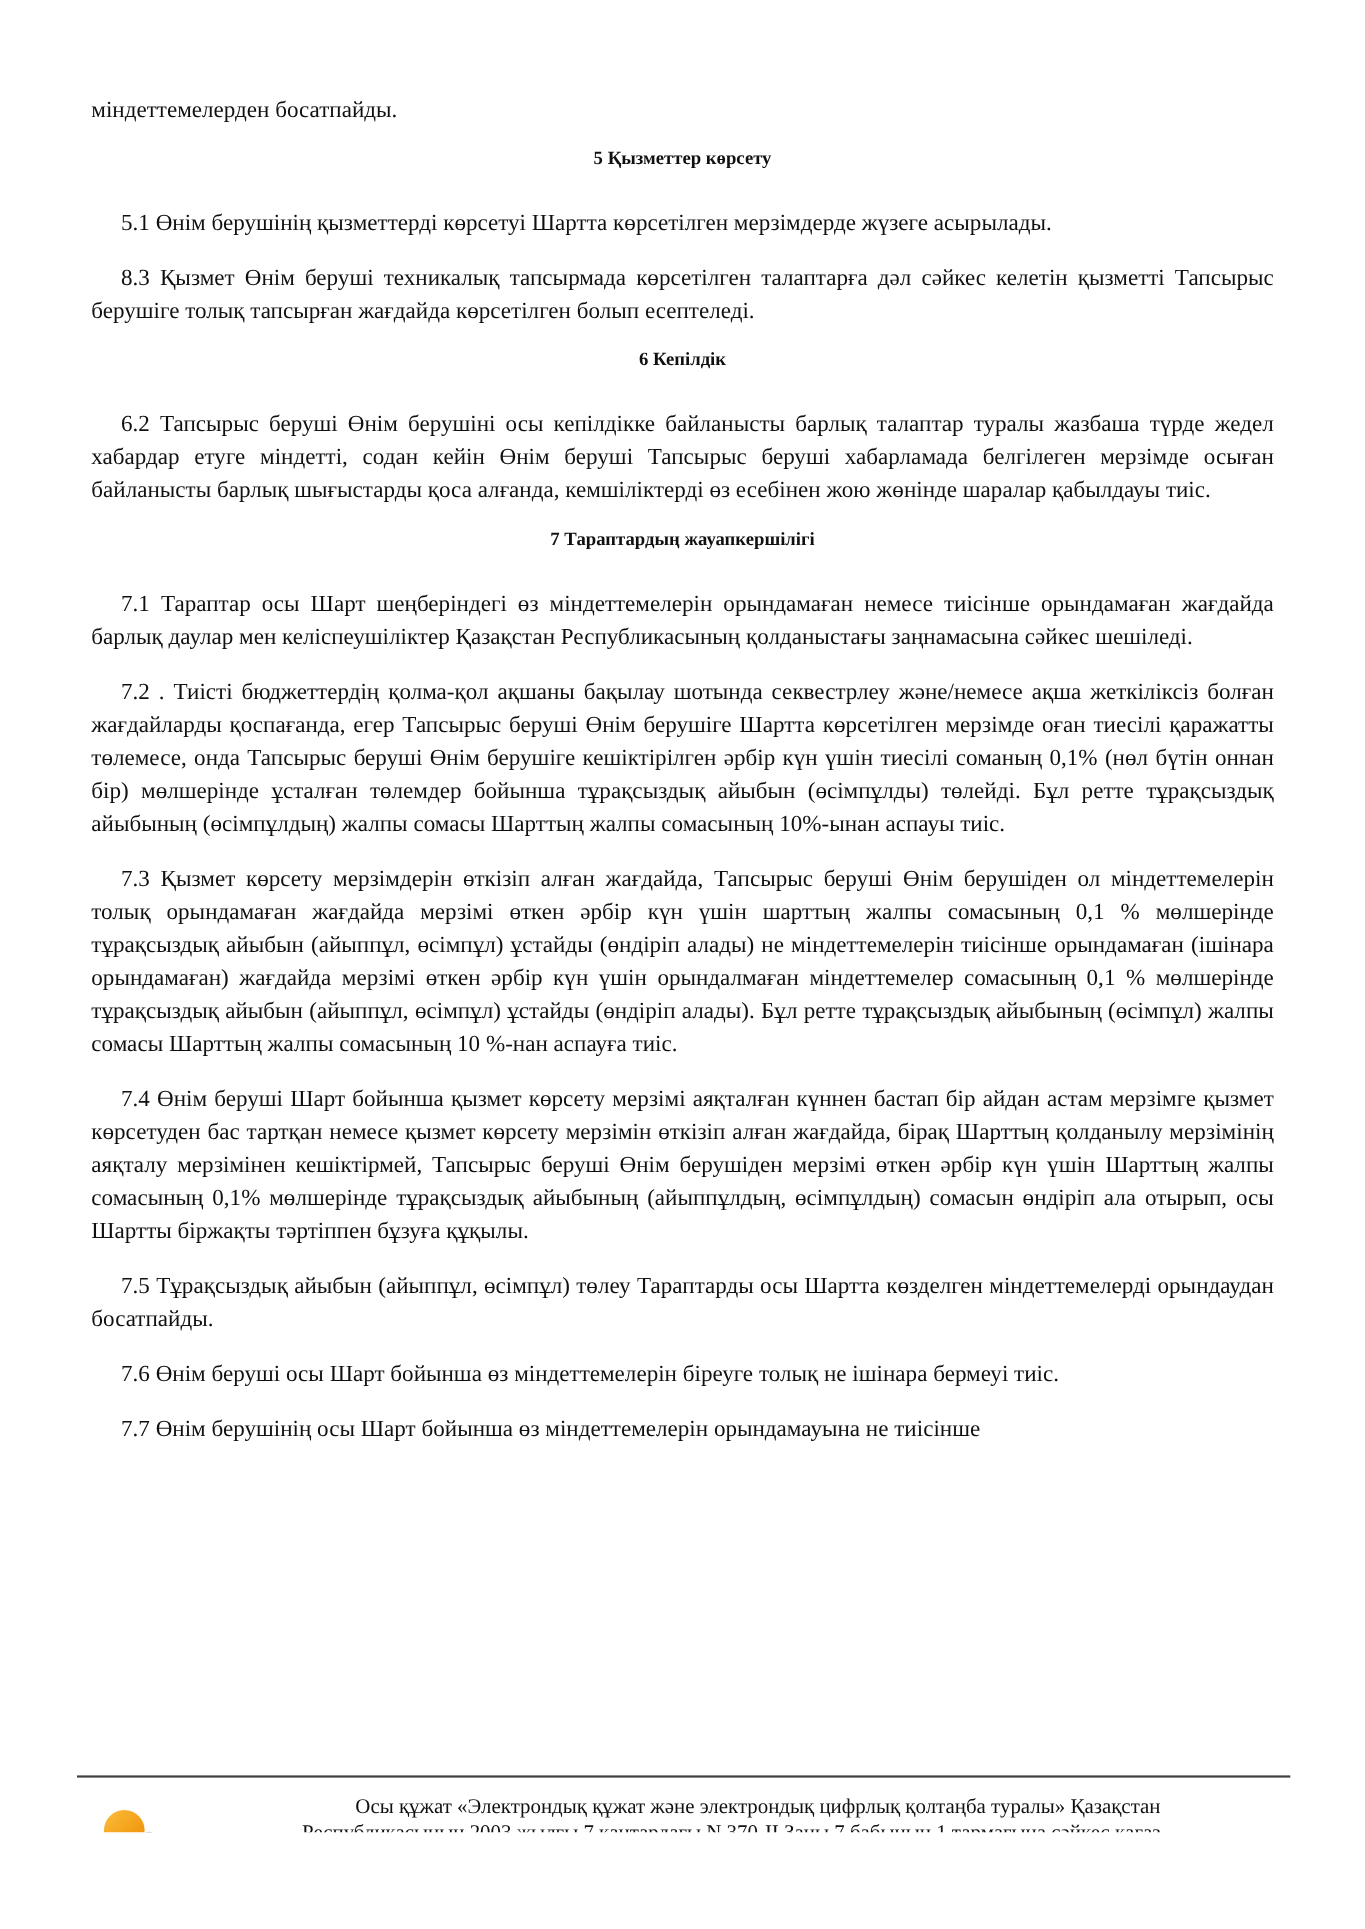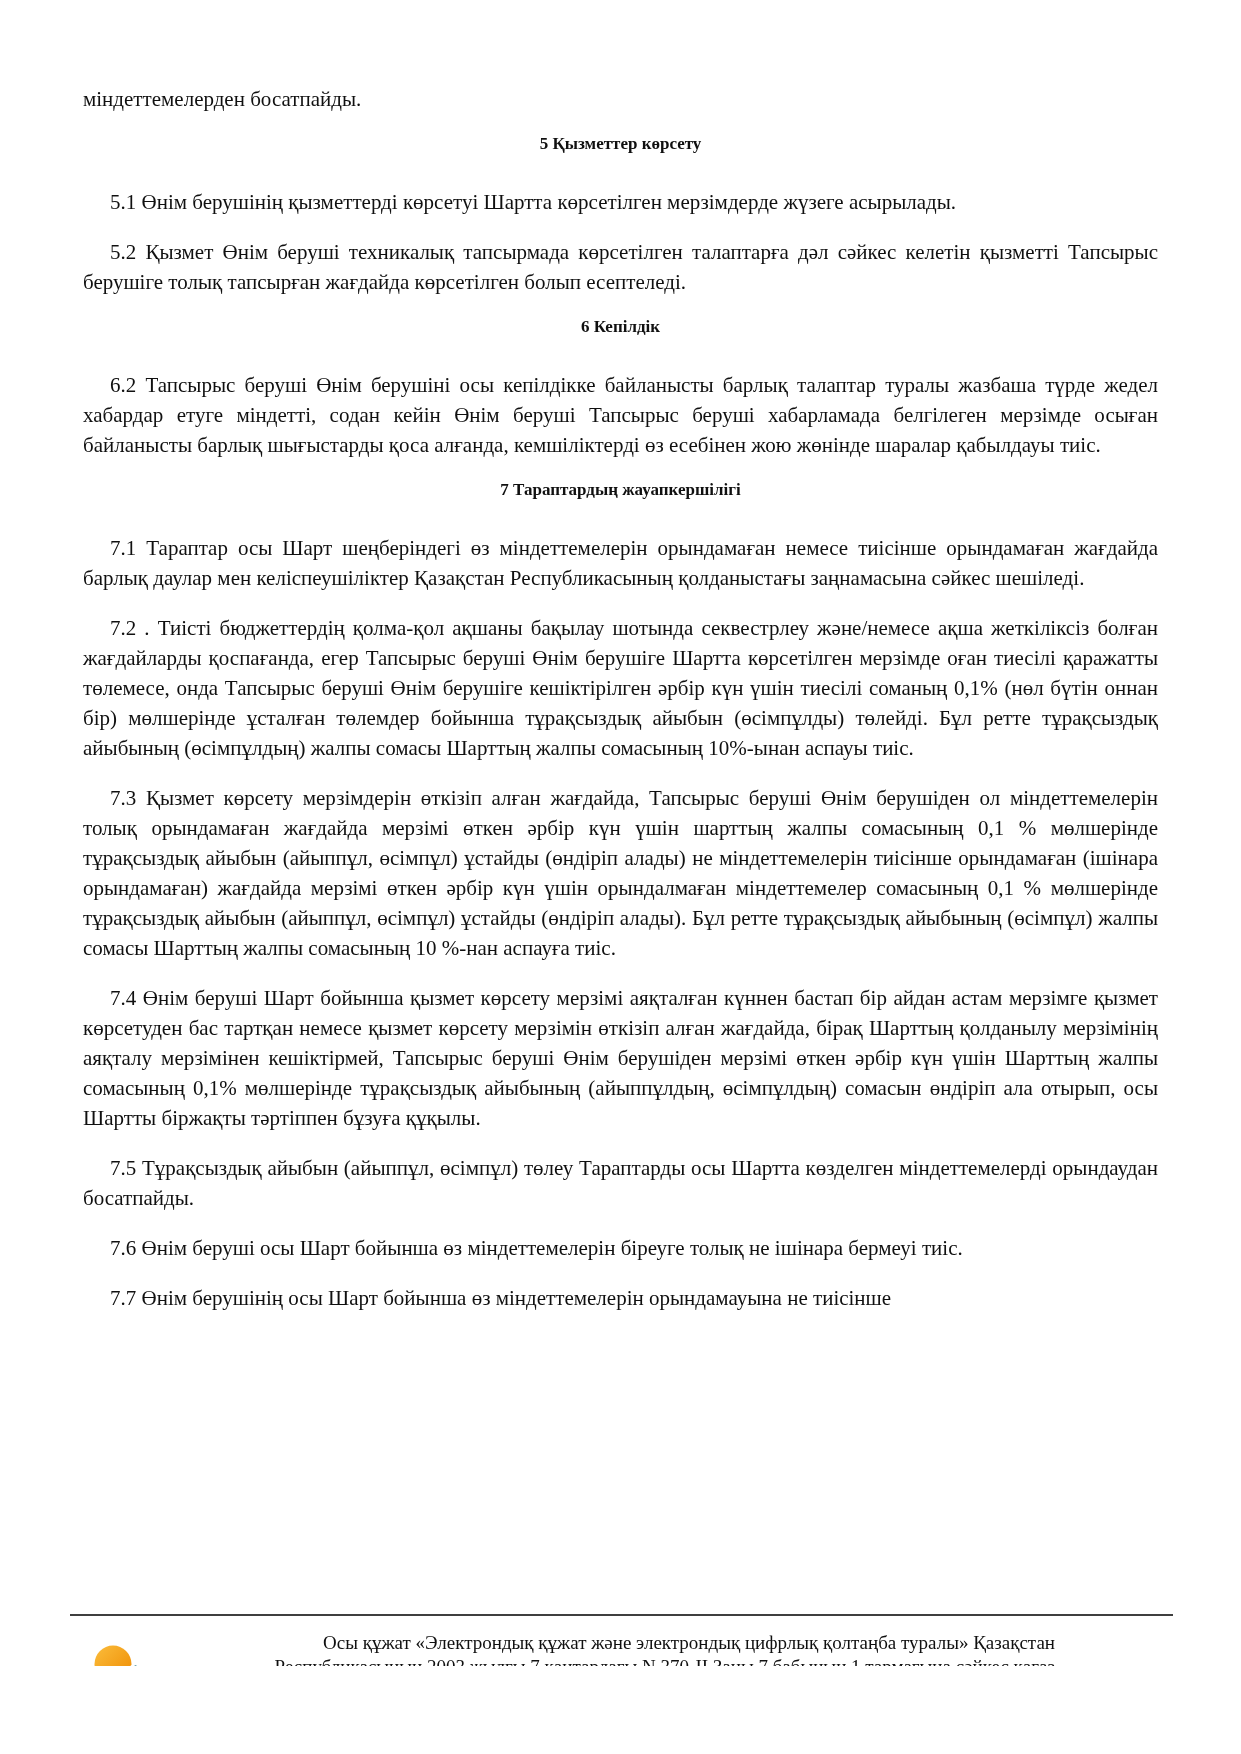--- a/index.html
+++ b/index.html
@@ -71,21 +71,21 @@
 </head>
 <body>
 
 <div class="page">
 
   <div class="content">
     <p class="cont-line">міндеттемелерден  босатпайды.</p>
 
     <p class="sec-heading">5 Қызметтер көрсету</p>
     <p class="para">5.1 Өнім берушінің қызметтерді көрсетуі Шартта көрсетілген мерзімдерде жүзеге асырылады.</p>
-    <p class="para">5.2 Қызмет Өнім беруші техникалық тапсырмада көрсетілген талаптарға дәл сәйкес келетін қызметті Тапсырыс берушіге толық тапсырған жағдайда көрсетілген болып есептеледі.</p>
+    <p class="para">8.3 Қызмет Өнім беруші техникалық тапсырмада көрсетілген талаптарға дәл сәйкес келетін қызметті Тапсырыс берушіге толық тапсырған жағдайда көрсетілген болып есептеледі.</p>
 
     <p class="sec-heading">6 Кепілдік</p>
     <p class="para">6.2 Тапсырыс беруші Өнім берушіні осы кепілдікке байланысты барлық талаптар туралы жазбаша түрде жедел хабардар етуге міндетті, содан кейін Өнім беруші Тапсырыс беруші хабарламада белгілеген мерзімде осыған байланысты барлық шығыстарды қоса алғанда, кемшіліктерді өз есебінен жою жөнінде шаралар қабылдауы тиіс.</p>
 
     <p class="sec-heading">7 Тараптардың жауапкершілігі</p>
     <p class="para">7.1 Тараптар осы Шарт шеңберіндегі өз міндеттемелерін орындамаған немесе тиісінше орындамаған жағдайда барлық даулар мен келіспеушіліктер Қазақстан Республикасының қолданыстағы заңнамасына сәйкес шешіледі.</p>
     <p class="para">7.2 . Тиісті бюджеттердің қолма-қол ақшаны бақылау шотында секвестрлеу және/немесе ақша жеткіліксіз болған жағдайларды қоспағанда, егер Тапсырыс беруші Өнім берушіге Шартта көрсетілген мерзімде оған тиесілі қаражатты төлемесе, онда Тапсырыс беруші Өнім берушіге кешіктірілген әрбір күн үшін тиесілі соманың 0,1% (нөл бүтін оннан бір) мөлшерінде ұсталған төлемдер бойынша тұрақсыздық айыбын (өсімпұлды) төлейді. Бұл ретте тұрақсыздық айыбының (өсімпұлдың) жалпы сомасы Шарттың жалпы сомасының 10%-ынан аспауы тиіс.</p>
     <p class="para">7.3 Қызмет көрсету мерзімдерін өткізіп алған жағдайда, Тапсырыс беруші Өнім берушіден ол міндеттемелерін толық орындамаған жағдайда мерзімі өткен әрбір күн үшін шарттың жалпы сомасының 0,1 % мөлшерінде тұрақсыздық айыбын (айыппұл, өсімпұл) ұстайды (өндіріп алады) не міндеттемелерін тиісінше орындамаған (ішінара орындамаған) жағдайда мерзімі өткен әрбір күн үшін орындалмаған міндеттемелер сомасының 0,1 % мөлшерінде тұрақсыздық айыбын (айыппұл, өсімпұл) ұстайды (өндіріп алады). Бұл ретте тұрақсыздық айыбының (өсімпұл) жалпы сомасы Шарттың жалпы сомасының 10 %-нан аспауға тиіс.</p>
     <p class="para">7.4 Өнім беруші Шарт бойынша қызмет көрсету мерзімі аяқталған күннен бастап бір айдан астам мерзімге қызмет көрсетуден бас тартқан немесе қызмет көрсету мерзімін өткізіп алған жағдайда, бірақ Шарттың қолданылу мерзімінің аяқталу мерзімінен кешіктірмей, Тапсырыс беруші Өнім берушіден мерзімі өткен әрбір күн үшін Шарттың жалпы сомасының 0,1% мөлшерінде тұрақсыздық айыбының (айыппұлдың, өсімпұлдың) сомасын өндіріп ала отырып, осы Шартты біржақты тәртіппен бұзуға құқылы.</p>
     <p class="para">7.5 Тұрақсыздық айыбын (айыппұл, өсімпұл) төлеу Тараптарды осы Шартта көзделген міндеттемелерді орындаудан босатпайды.</p>

